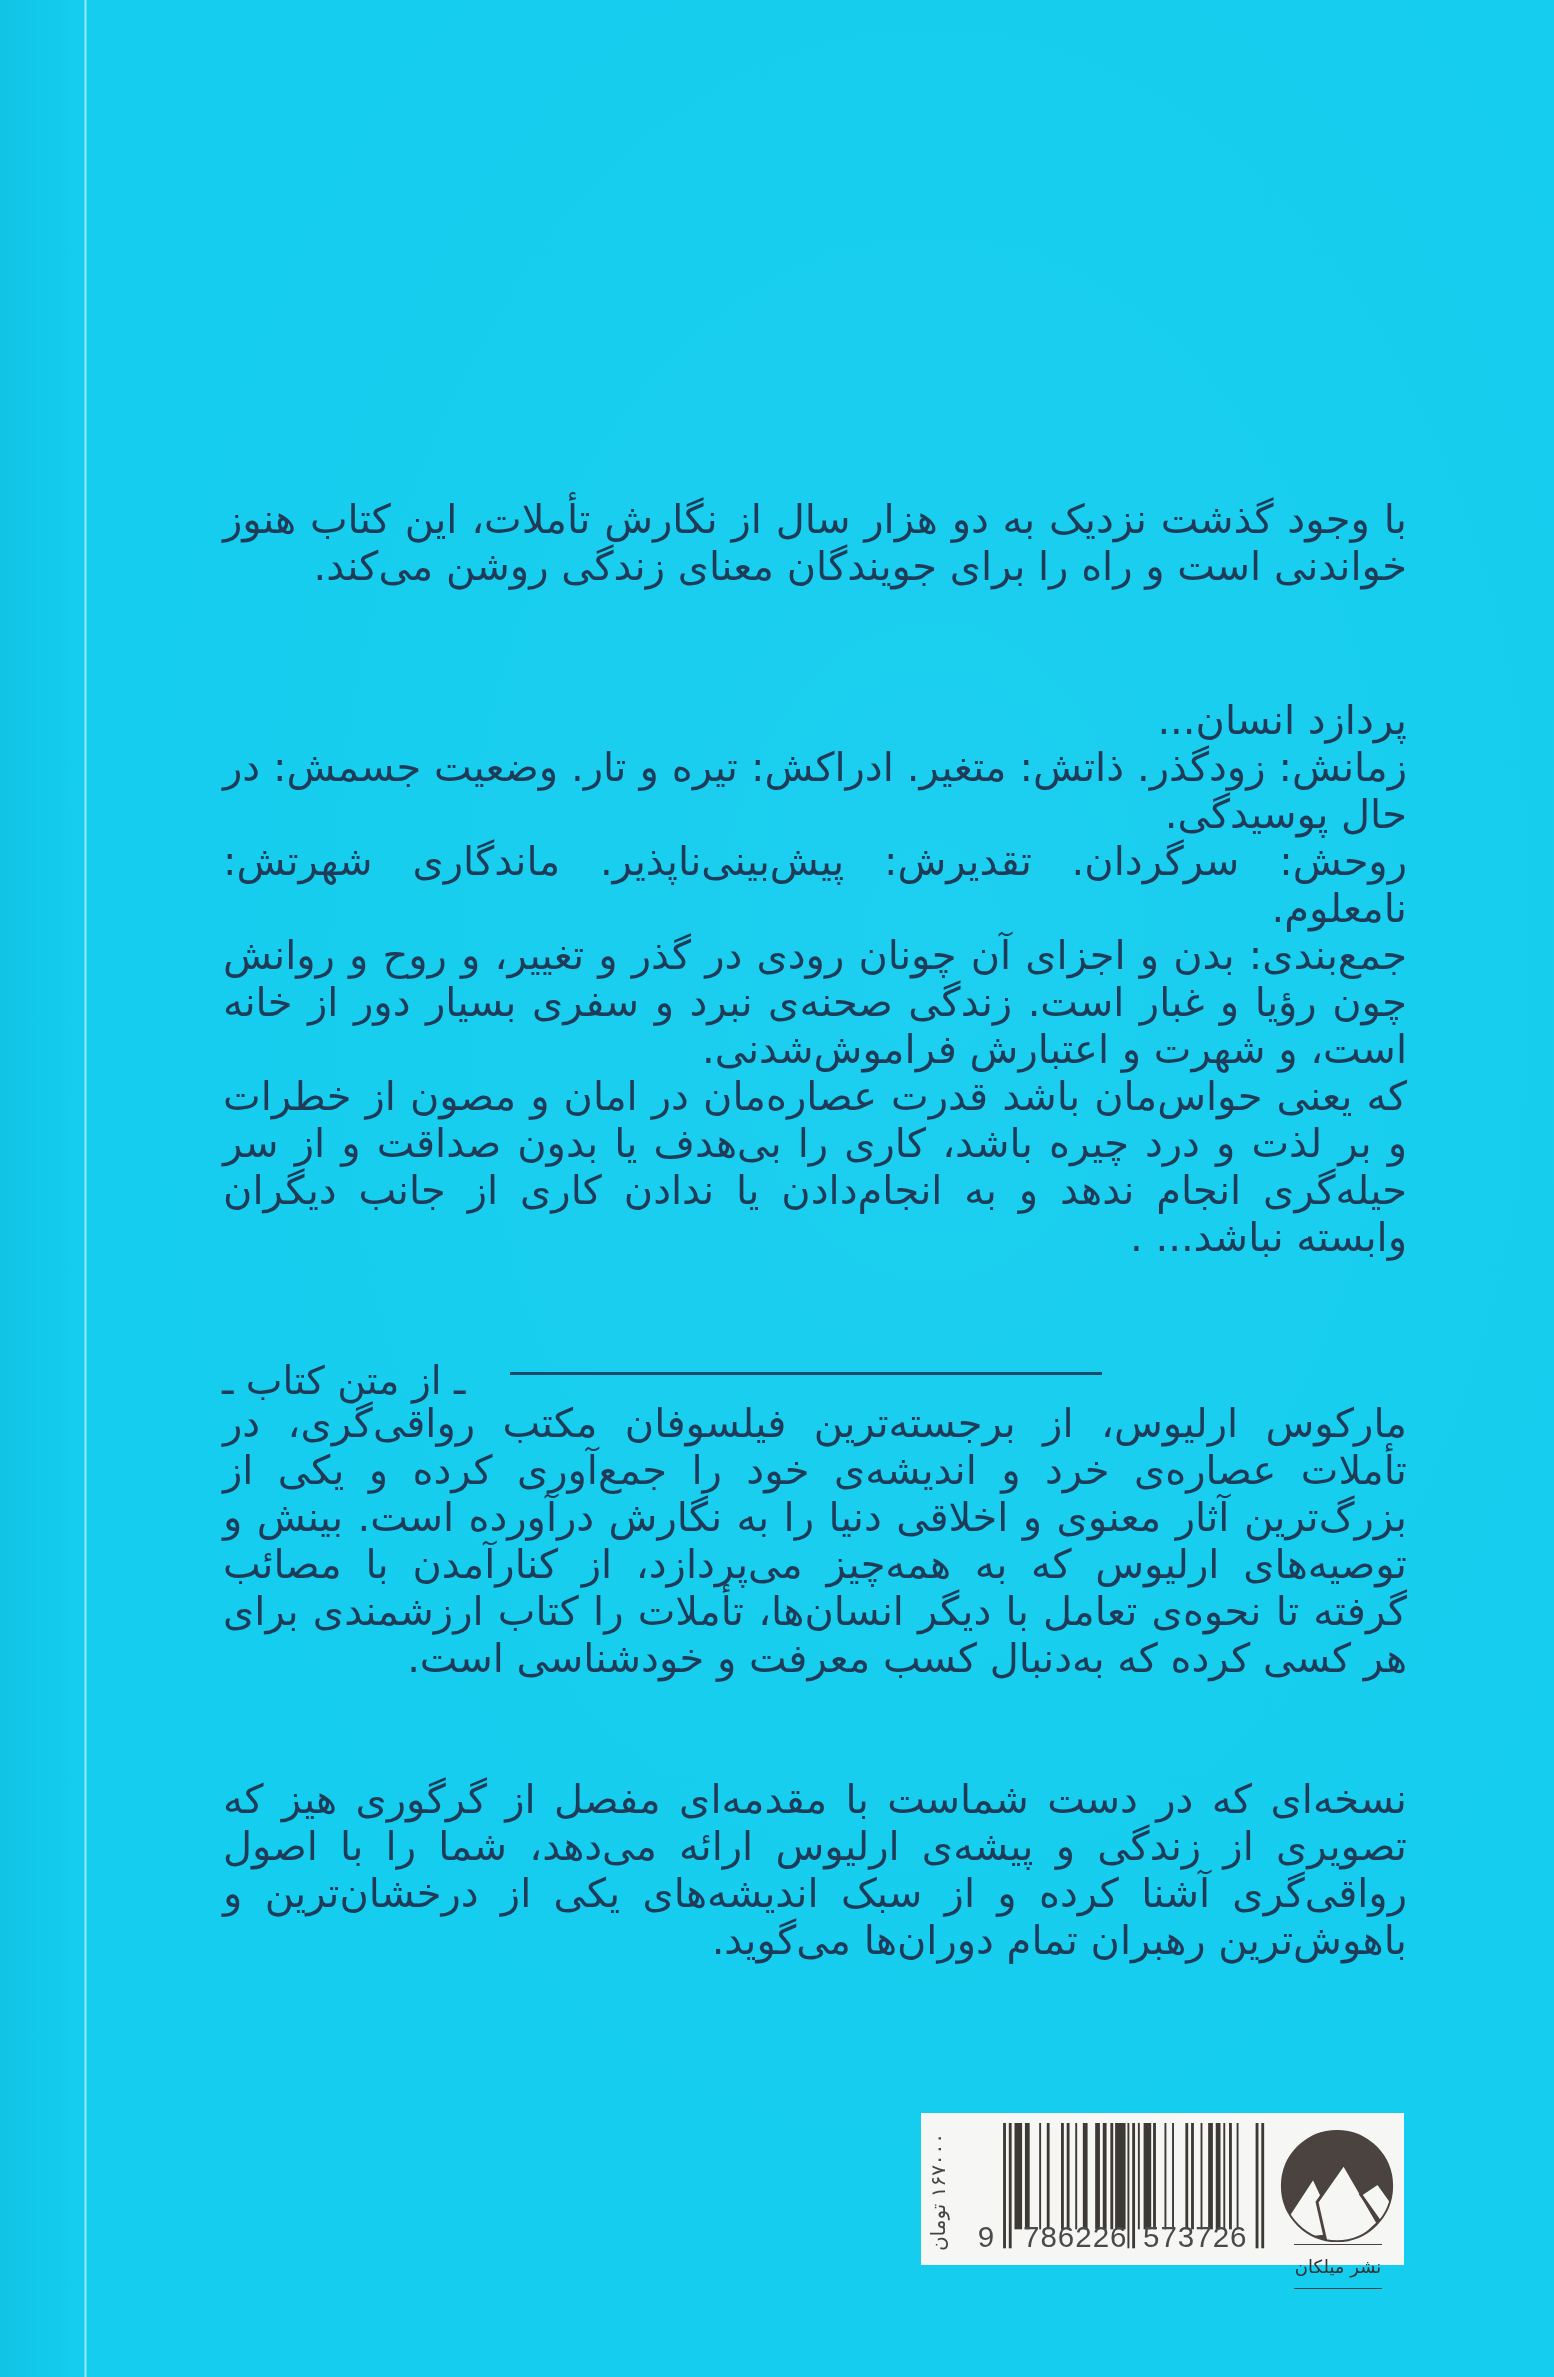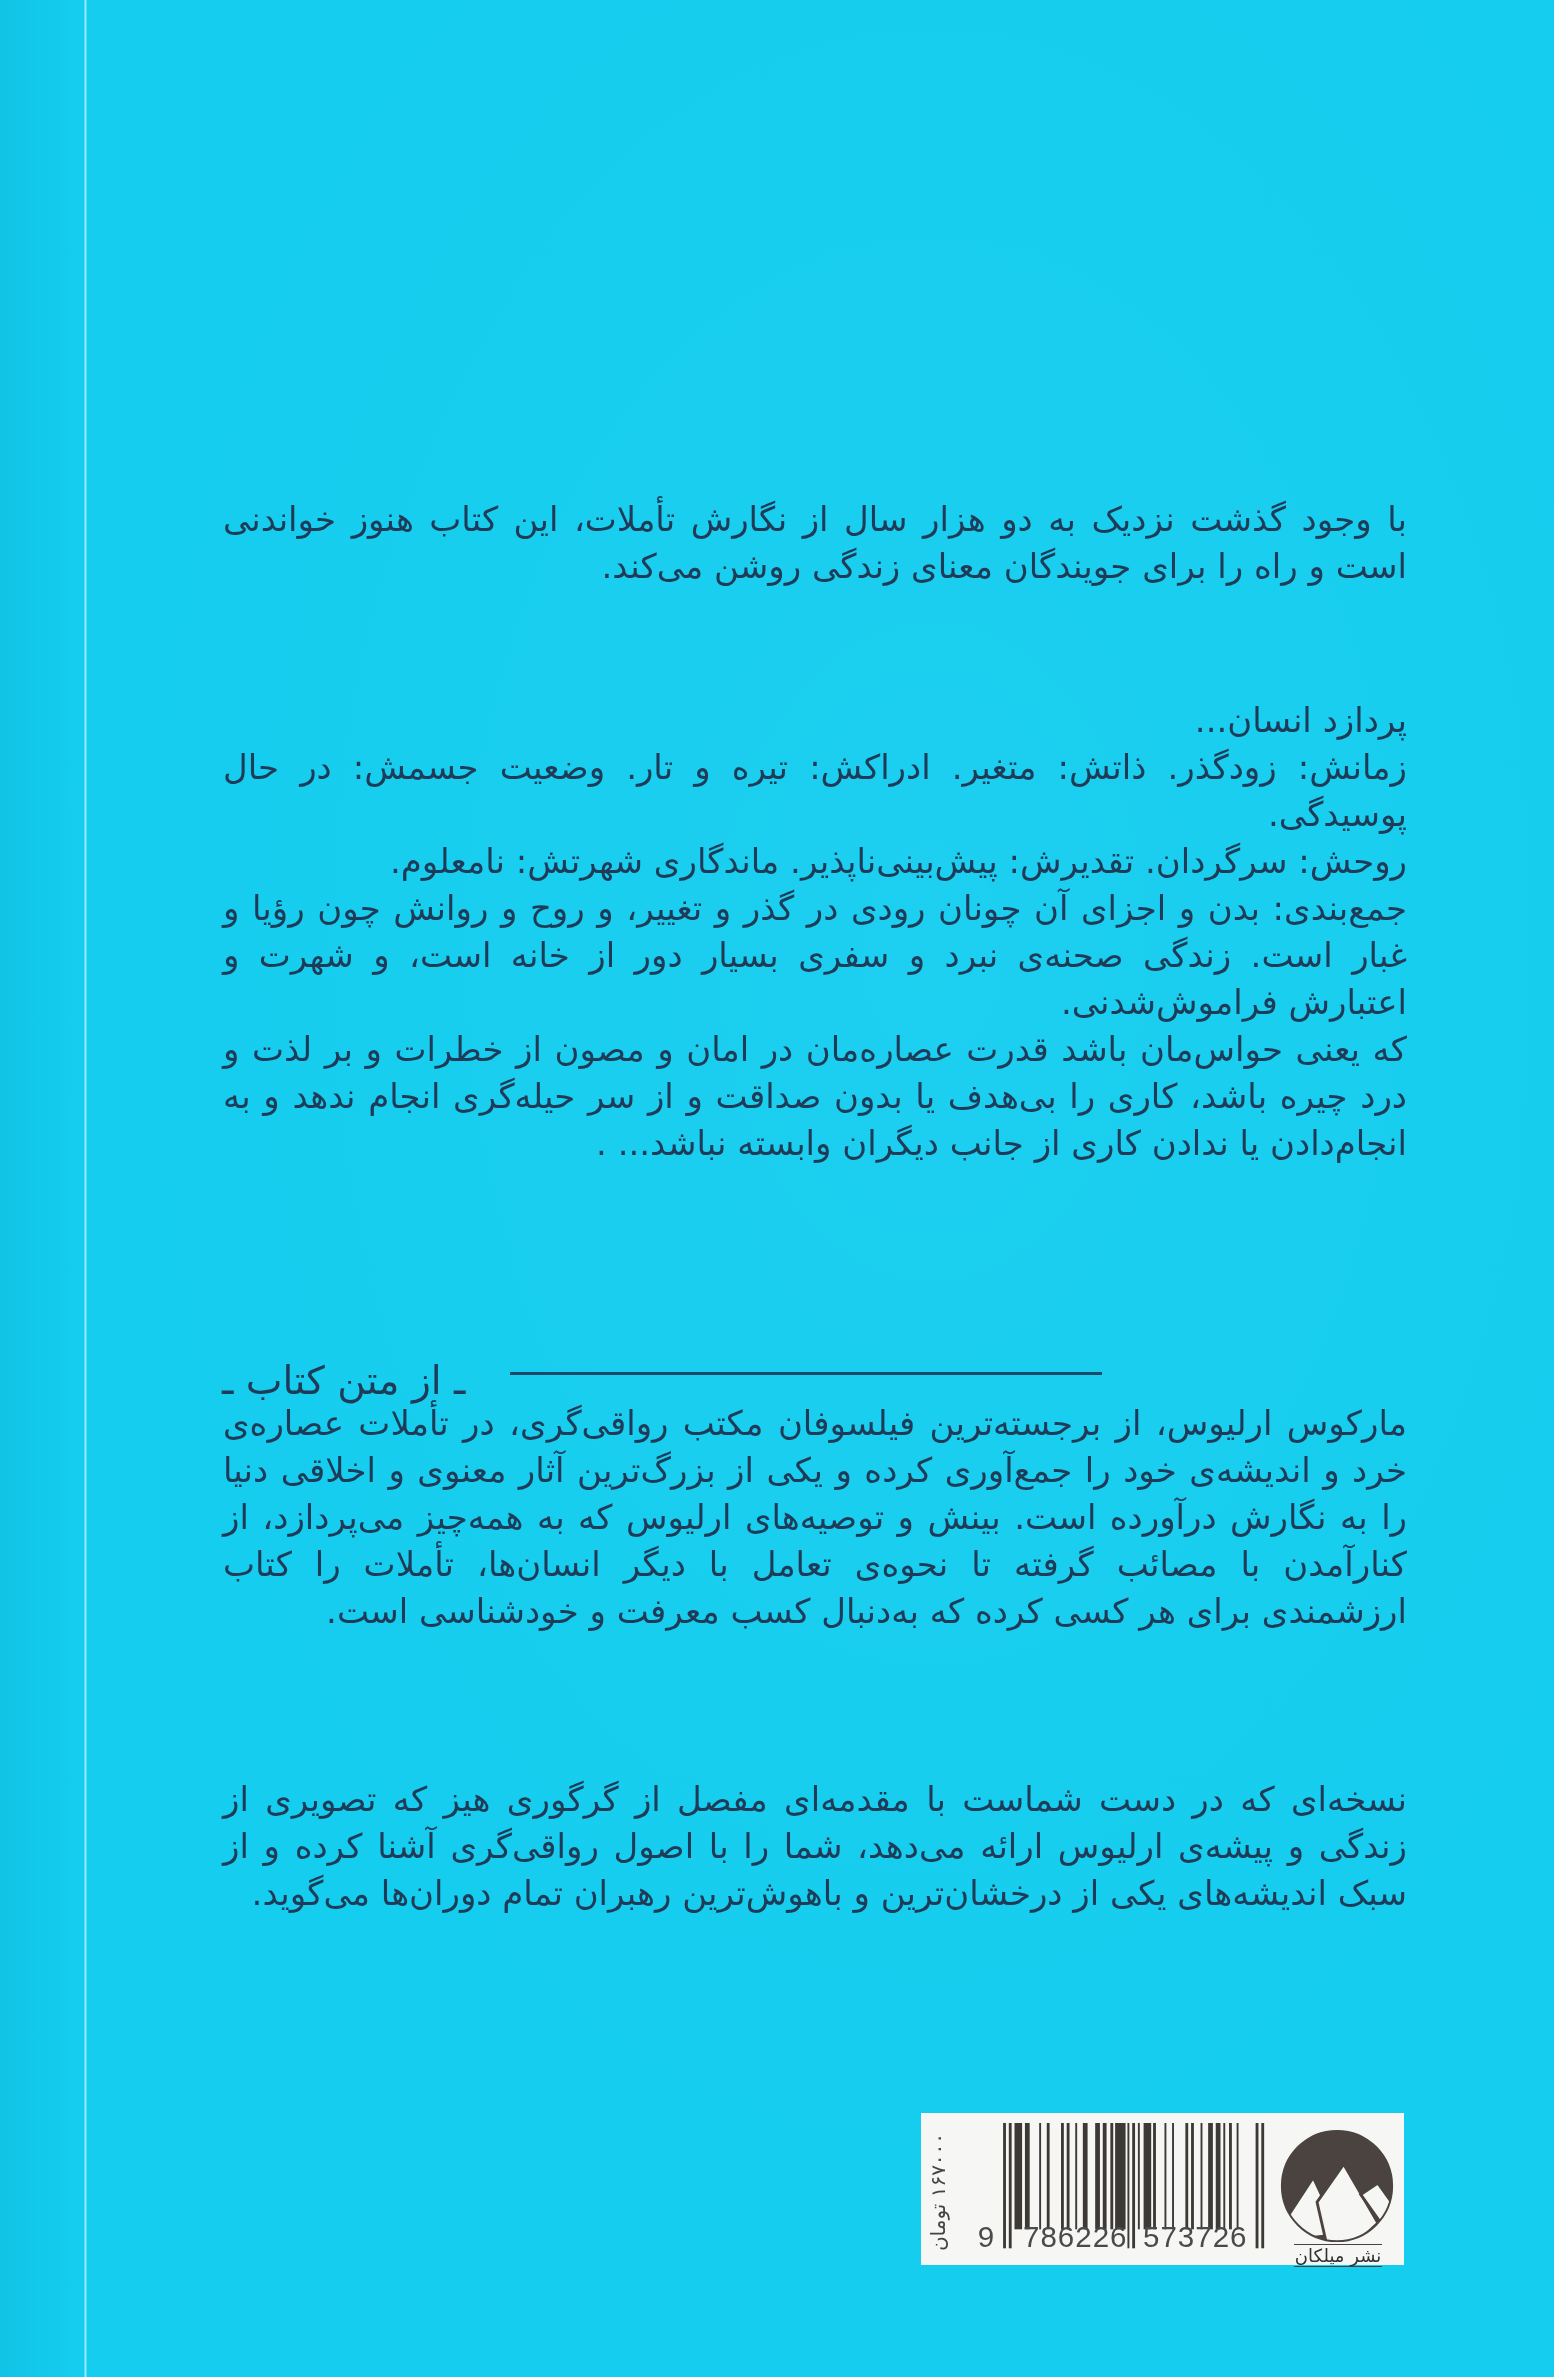--- a/index.html
+++ b/index.html
@@ -30,21 +30,21 @@
       height: 2378px;
       background: linear-gradient(90deg, rgba(255,255,255,0.15), rgba(190,245,255,0.75), rgba(255,255,255,0.15));
     }
     .text-block {
       position: absolute;
       right: 147px;
       width: 1184px;
       direction: rtl;
       text-align: justify;
       text-align-last: right;
-      font-size: 34px;
+      font-size: 40px;
       line-height: 47px;
       color: #1f3b58;
       letter-spacing: 0.2px;
     }
     .text-block p {
       margin: 0;
     }
     .block-intro { top: 496px; }
     .block-quote { top: 697px; }
     .attribution {
@@ -126,21 +126,21 @@
       left: 373px;
       top: 133px;
       width: 88px;
       text-align: center;
       direction: rtl;
       font-size: 18px;
       color: #333;
       border-top: 1.9px solid #444;
       border-bottom: 1.9px solid #444;
       line-height: 21px;
-      padding: 0 0;
+      padding: 11px 0;
       top: 131px;
     }
   </style>
 </head>
 <body>
 
 <div class="cover"></div>
 <div class="crease"></div>
 
 <div class="text-block block-intro">

